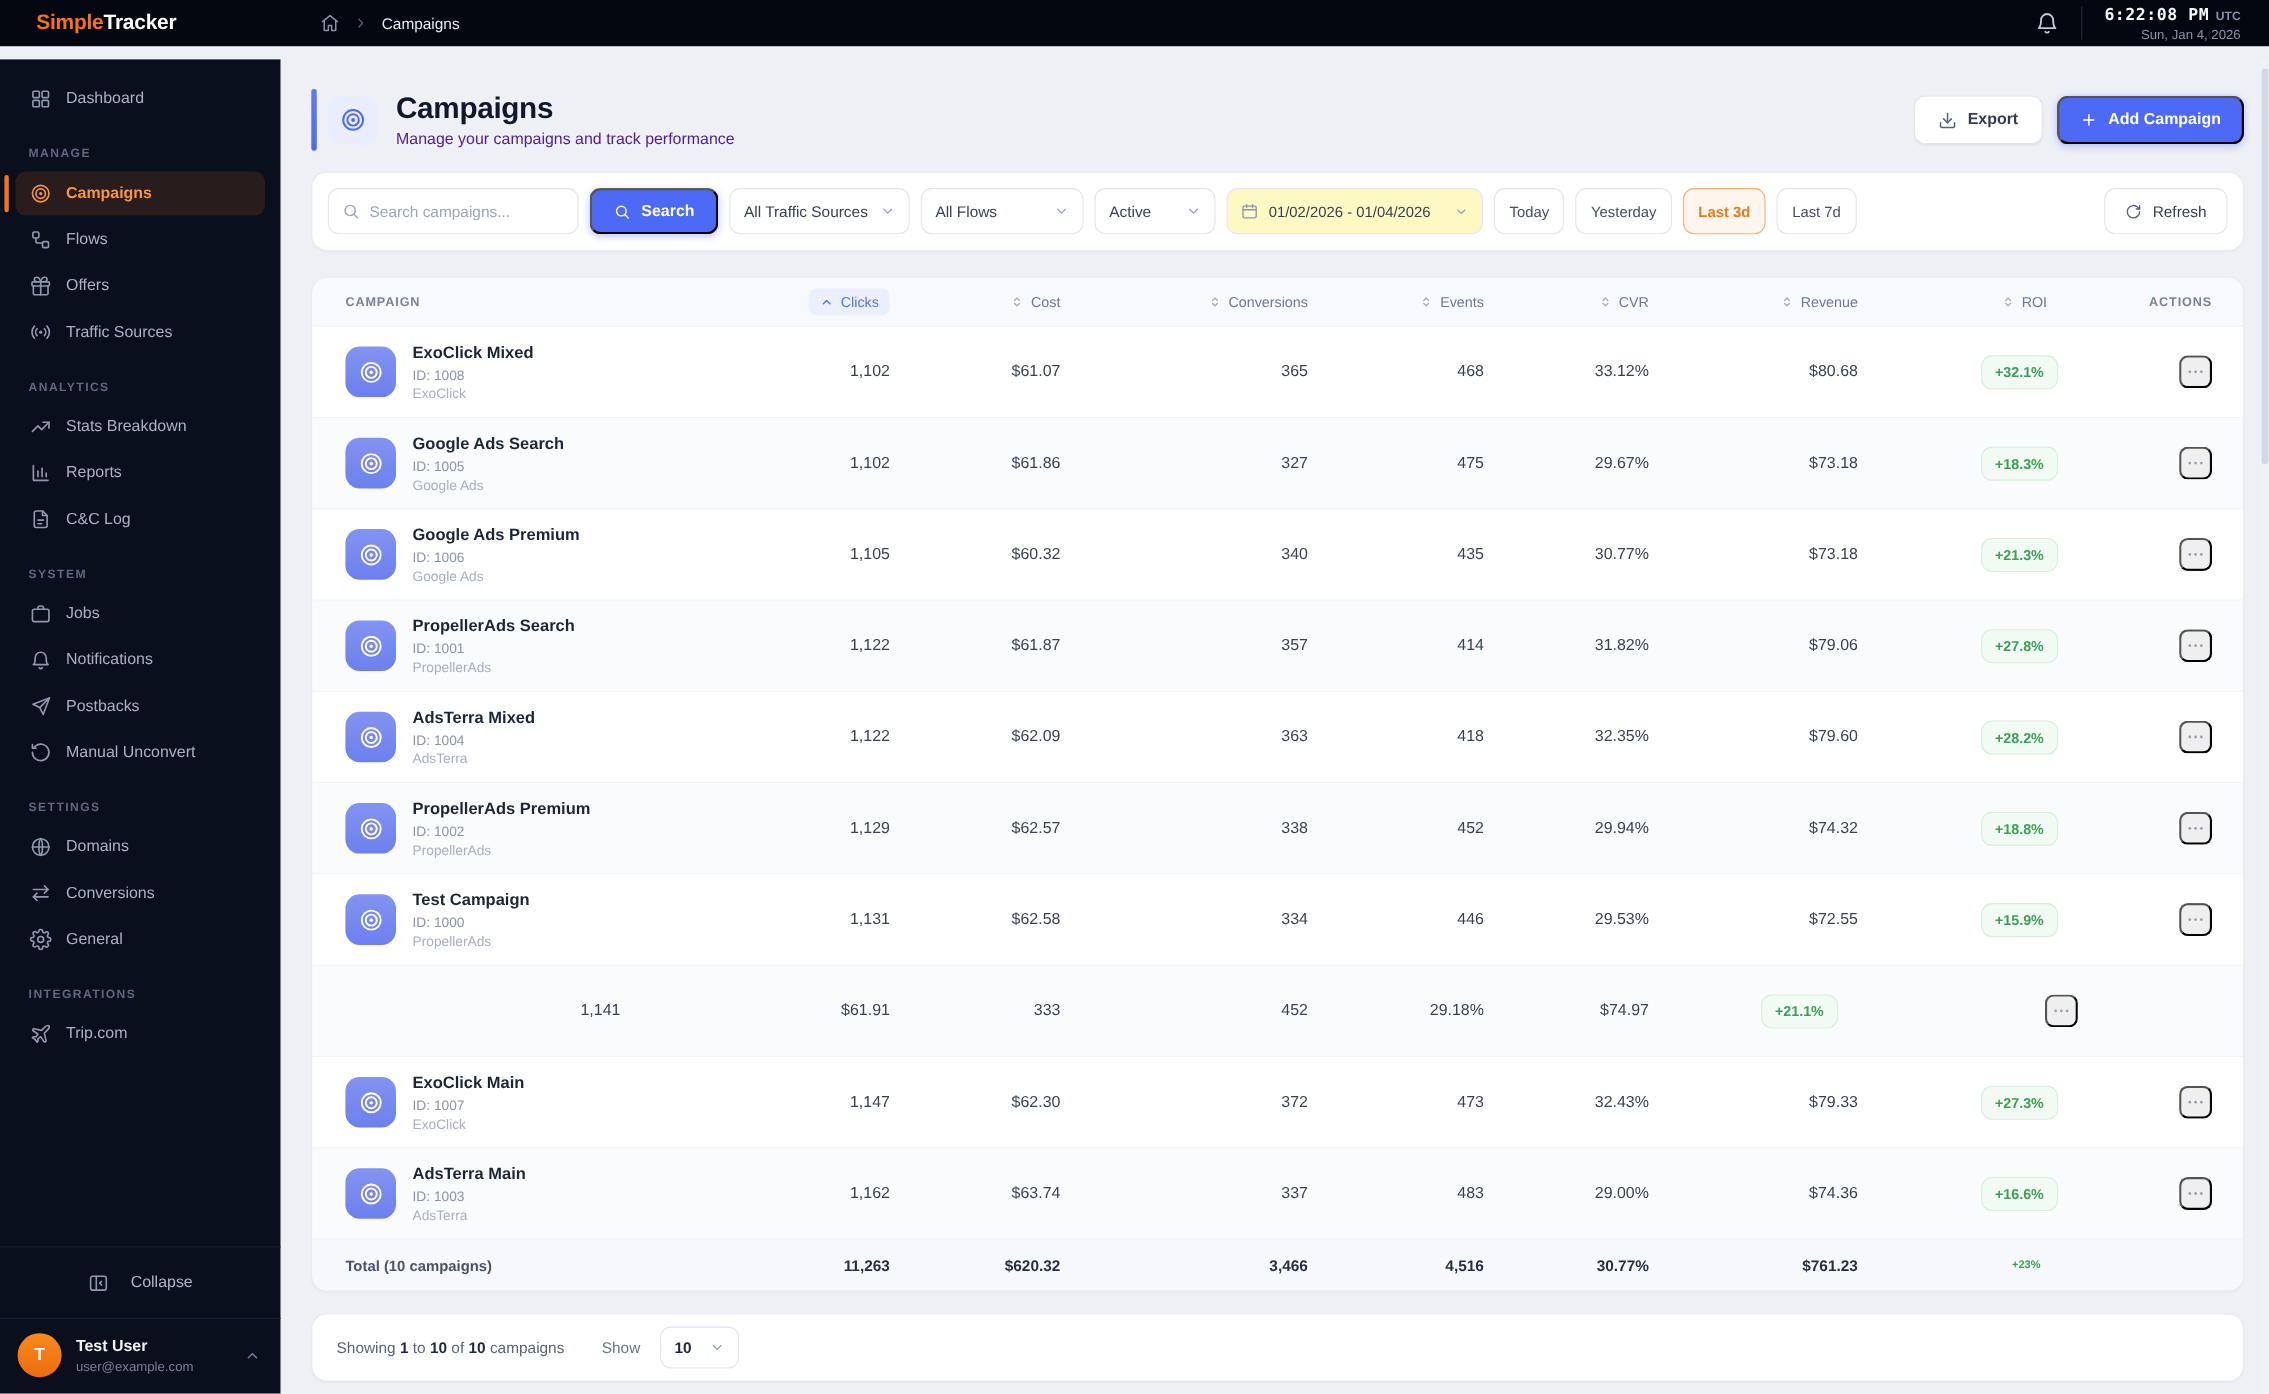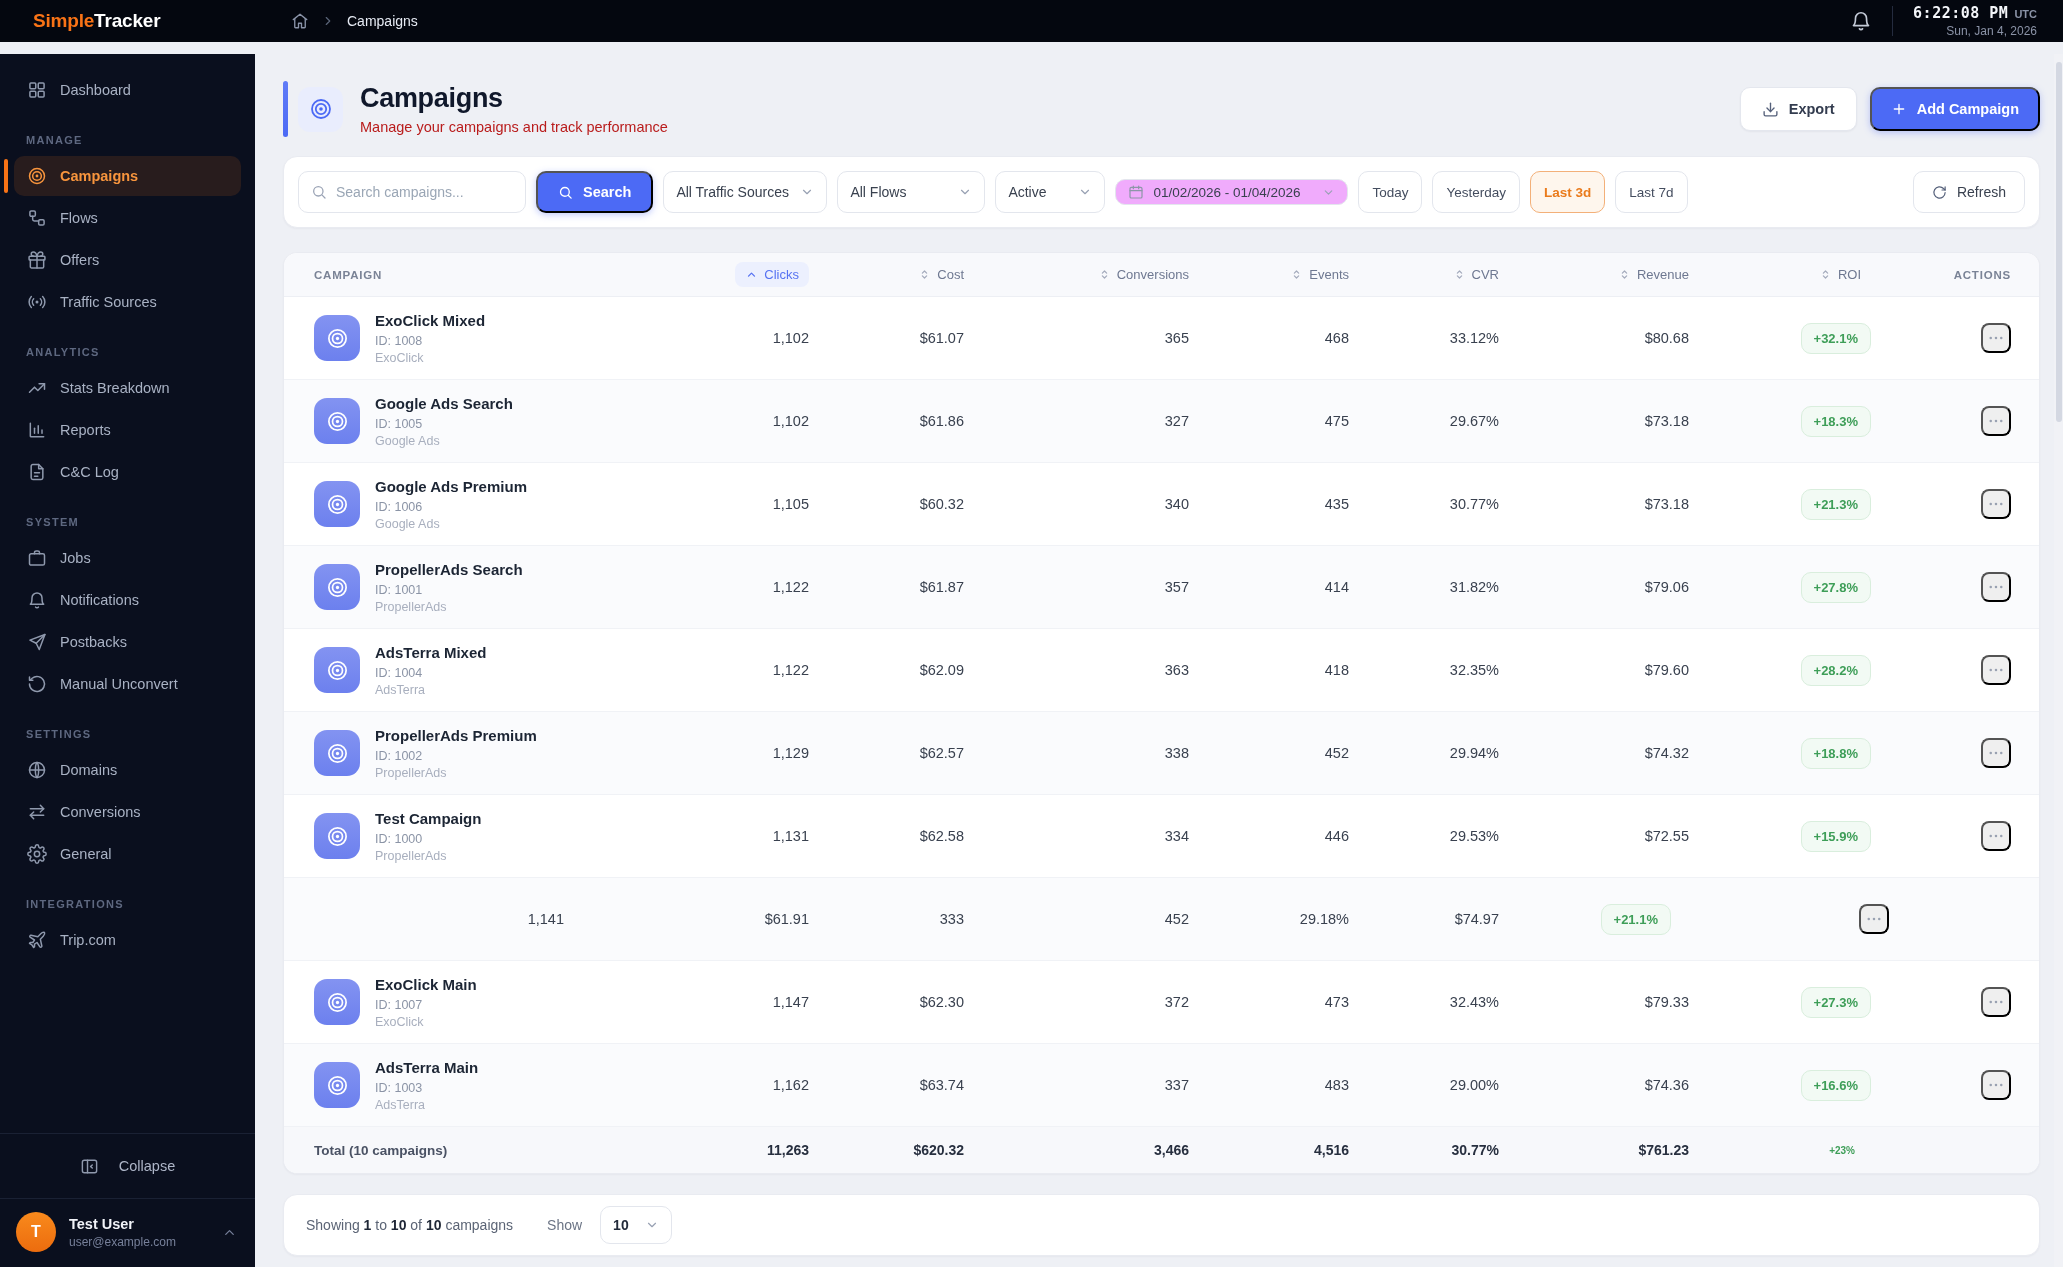--- a/index.html
+++ b/index.html
@@ -78,21 +78,21 @@
   .main { position:absolute; top:54px; left:255px; right:0; bottom:0; padding:24px 23px 0 28px; }
 
   .page-head { display:flex; align-items:center; margin-bottom:16px; height:62px; }
   .accent-bar { width:5px; height:56px; border-radius:4px; background:linear-gradient(180deg,#5f7bf7,#4c6af5); margin-right:10px; }
   .head-icon-box {
     width:45px; height:45px; border-radius:12px; background:#e9edfd;
     display:flex; align-items:center; justify-content:center; margin-right:17px;
   }
   .head-icon-box .ic { width:24px; height:24px; color:#4c6af5; }
   .page-title { font-size:27px; font-weight:700; color:#10182b; letter-spacing:-.3px; }
-  .page-sub { font-size:14.5px; color:#b91c1c; margin-top:5px; }
+  .page-sub { font-size:14.5px; color:#4c1d95; margin-top:5px; }
   .head-actions { margin-left:auto; display:flex; align-items:center; gap:13px; }
   .btn { display:inline-flex; align-items:center; justify-content:center; gap:10px; height:44px; border-radius:10px; font-size:14.5px; font-weight:600; cursor:pointer; }
   .btn-white { background:#fff; border:1px solid #e4e7ee; color:#333c4f; padding:0 21px; box-shadow:0 1px 2px rgba(16,24,40,.05); }
   .btn-white .ic { width:17px; height:17px; color:#55607a; }
   .btn-primary { background:var(--accent,#4c6af5); color:#fff; padding:0 19px; box-shadow:0 2px 7px rgba(76,106,245,.35); }
   .btn-primary .ic { width:16px; height:16px; }
 
   .card { background:#fff; border:1px solid #e9ebf1; border-radius:14px; box-shadow:0 1px 2px rgba(16,24,40,.04); }
 
   
@@ -101,21 +101,21 @@
   .search-box .ic { width:16px; height:16px; color:#9aa3b5; }
   .search-box input { border:none; outline:none; flex:1; font-family:inherit; font-size:14px; color:#374151; background:transparent; min-width:0; }
   .search-box input::placeholder { color:#9aa6b5; }
   .btn-search { height:42px; padding:0 20px; font-size:14.5px; }
   .btn-search .ic { width:15px; height:15px; }
   .select { height:42px; border:1px solid #e3e6ed; border-radius:10px; background:#fff; display:flex; align-items:center; justify-content:space-between; padding:0 12px; gap:10px; font-size:14px; color:#39414f; cursor:pointer; }
   .select .ic { width:14px; height:14px; color:#98a1b3; }
   .sel-traffic { width:164px; }
   .sel-flows { width:148px; }
   .sel-status { width:110px; }
-  .date-box { width:233px; height:26px; border:1px solid #e3e6ed; border-radius:10px; background:#f0abfc; display:flex; align-items:center; padding:0 12px; gap:9px; font-size:13.5px; color:#39414f; cursor:pointer; }
+  .date-box { width:233px; height:42px; border:1px solid #e3e6ed; border-radius:10px; background:#fef9c3; display:flex; align-items:center; padding:0 12px; gap:9px; font-size:13.5px; color:#39414f; cursor:pointer; }
   .date-box .cal { width:16px; height:16px; color:#8d96a8; }
   .date-box .chev { width:13px; height:13px; color:#98a1b3; margin-left:auto; }
   .qbtn { height:42px; padding:0 13px; border:1px solid #e3e6ed; border-radius:10px; background:#fff; font-size:13.5px; color:#444d5f; display:inline-flex; align-items:center; cursor:pointer; }
   .qbtn.active { border-color:#f3b079; color:#ea7b1c; background:#fef6ed; font-weight:600; }
   .refresh-btn { margin-left:auto; height:42px; padding:0 18px; border:1px solid #e3e6ed; border-radius:10px; background:#fff; display:inline-flex; align-items:center; gap:10px; font-size:14px; color:#39414f; cursor:pointer; }
   .refresh-btn .ic { width:15px; height:15px; color:#55607a; }
 
   
   .table-card { overflow:hidden; margin-bottom:20px; }
   .grid-row {

